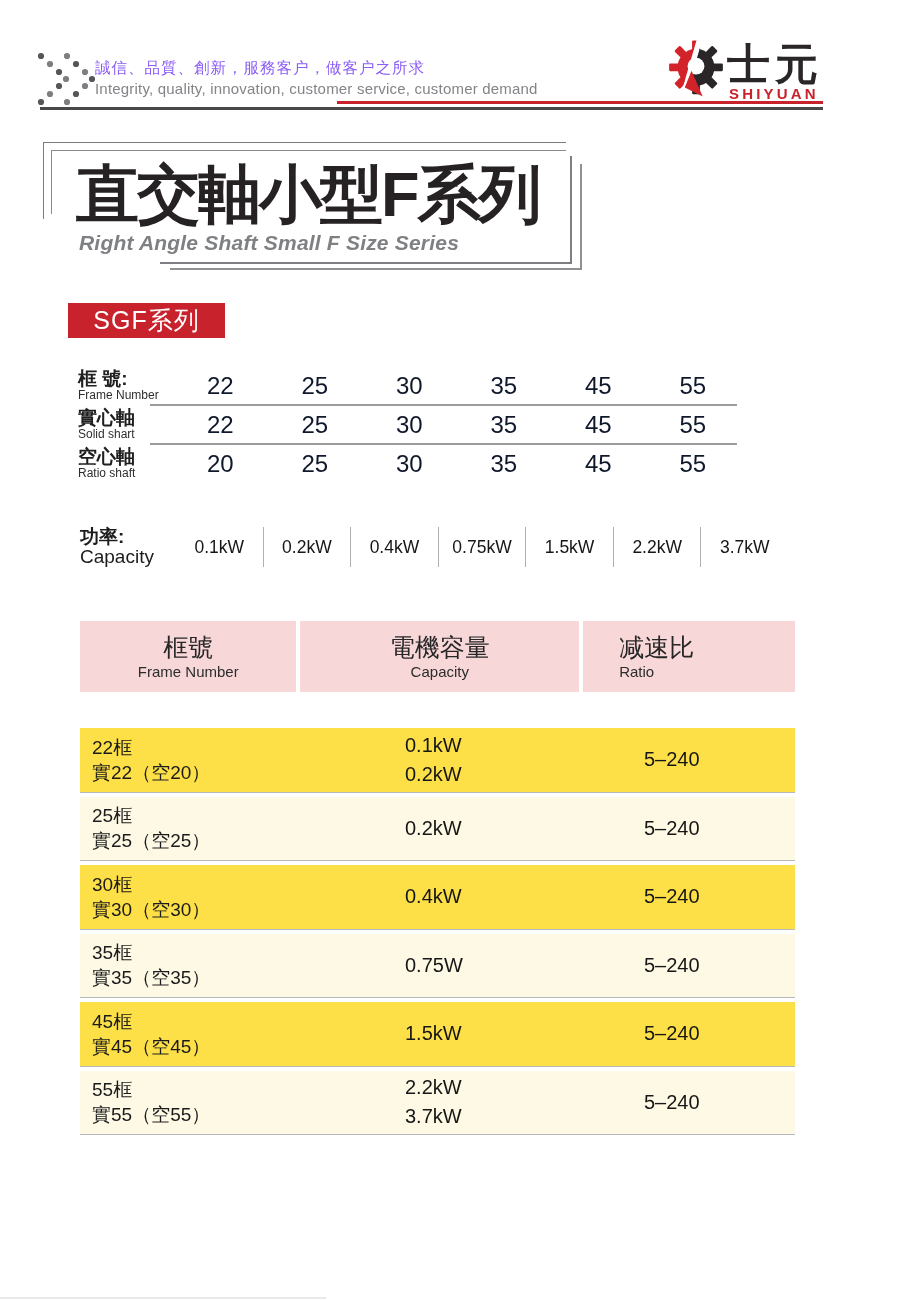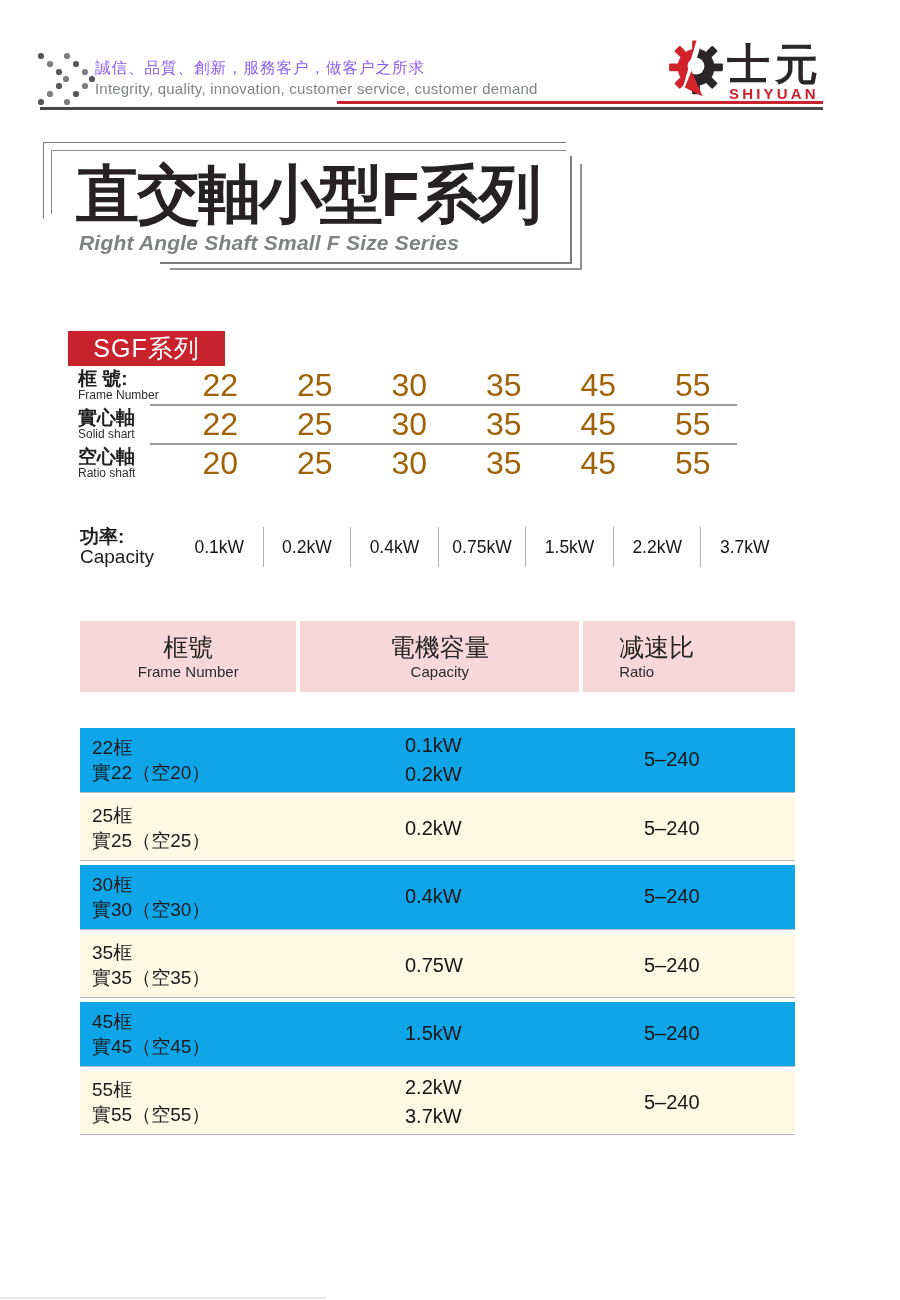--- a/index.html
+++ b/index.html
@@ -20,30 +20,30 @@
   
   .deco-thin1{left:43px;top:142px;width:522px;height:76px;border-left:1.5px solid #7b7c7f;border-top:1.5px solid #7b7c7f;}
   .deco-thin2{left:51px;top:150px;width:514px;height:63px;border-left:1.5px solid #8a8b8e;border-top:1.5px solid #8a8b8e;}
   .deco-thick1{left:160px;top:156px;width:410px;height:106px;border-right:2.5px solid #7e7f82;border-bottom:2.5px solid #7e7f82;}
   .deco-thick2{left:170px;top:164px;width:410px;height:104px;border-right:2.5px solid #909194;border-bottom:2.5px solid #909194;}
   .page-title{left:76px;top:152px;font-size:63px;font-weight:900;letter-spacing:-2px;color:#262223;white-space:nowrap;}
   .page-subtitle{left:79px;top:231px;font-size:21px;font-weight:bold;font-style:italic;color:#7e8083;letter-spacing:.2px;white-space:nowrap;}
 
   
   .series-badge{left:68px;top:303px;width:157px;height:35px;background:#c8232c;color:#fff;
-    display:flex;align-items:center;justify-content:center;font-size:25px;letter-spacing:1px;margin-top:28px;}
+    display:flex;align-items:center;justify-content:center;font-size:25px;letter-spacing:1px;}
 
   
   .spec{left:78px;top:366px;width:662px;}
   .spec-row{display:flex;align-items:center;height:39px;}
   .spec-label{width:95px;line-height:1.05;}
   .spec-label .cn{font-size:19px;font-weight:bold;color:#202020;white-space:nowrap;}
   .spec-label .en{font-size:12px;color:#2e2e2e;white-space:nowrap;}
   .spec-vals{flex:1;display:flex;}
-  .spec-vals .v{flex:1;text-align:center;font-size:32px;color:#a16207;}
+  .spec-vals .v{flex:1;text-align:center;font-size:24px;color:#0f172a;}
   .spec-divider{left:150px;width:587px;height:1.5px;background:#9b9c9e;}
 
   
   .cap-label{left:80px;top:527px;line-height:20px;}
   .cap-label .cn{font-size:19px;font-weight:bold;color:#1c1c1c;}
   .cap-label .en{font-size:19px;color:#1c1c1c;}
   .cap-vals{left:176px;top:527px;width:612px;height:40px;display:flex;}
   .cap-vals .c{flex:1;display:flex;align-items:center;justify-content:center;
     font-size:17.5px;color:#161616;border-right:1px solid #aeafb1;}
   .cap-vals .c:last-child{border-right:none;}
@@ -51,21 +51,21 @@
   
   .mt-header{left:80px;top:621px;width:715px;height:71px;display:flex;gap:4px;}
   .mt-hcell{background:#f8d7d8;display:flex;flex-direction:column;align-items:center;justify-content:center;line-height:1.25;}
   .mt-hcell .cn{font-size:25px;color:#262626;}
   .mt-hcell .en{font-size:15px;color:#2c2c2c;}
   .mt-hcell.c1{width:240px;}
   .mt-hcell.c2{width:309px;}
   .mt-hcell.c3{width:231px;align-items:flex-start;padding-left:36px;box-sizing:border-box;}
   .mt-rows{left:80px;top:728px;width:715px;}
   .mt-row{position:relative;height:63.5px;margin-bottom:4px;border-bottom:1.5px solid #b7b8ba;}
-  .mt-row.blue{background:#0ea5e9;}
+  .mt-row.blue{background:#fde047;}
   .mt-row.cream{background:#fdf9e5;padding-left:10px;}
   .cell{position:absolute;top:0;height:100%;display:flex;flex-direction:column;justify-content:center;}
   .cell.frame{left:12px;font-size:19px;line-height:25px;color:#1b1b1b;}
   .cell.capacity{left:325px;font-size:20px;line-height:29px;color:#161616;}
   .cell.ratio{left:564px;font-size:20px;color:#161616;}
 
   .bottom-line{left:0;top:1297px;width:326px;height:1.5px;background:#e9e9e9;}
 </style>
 </head>
 <body>

